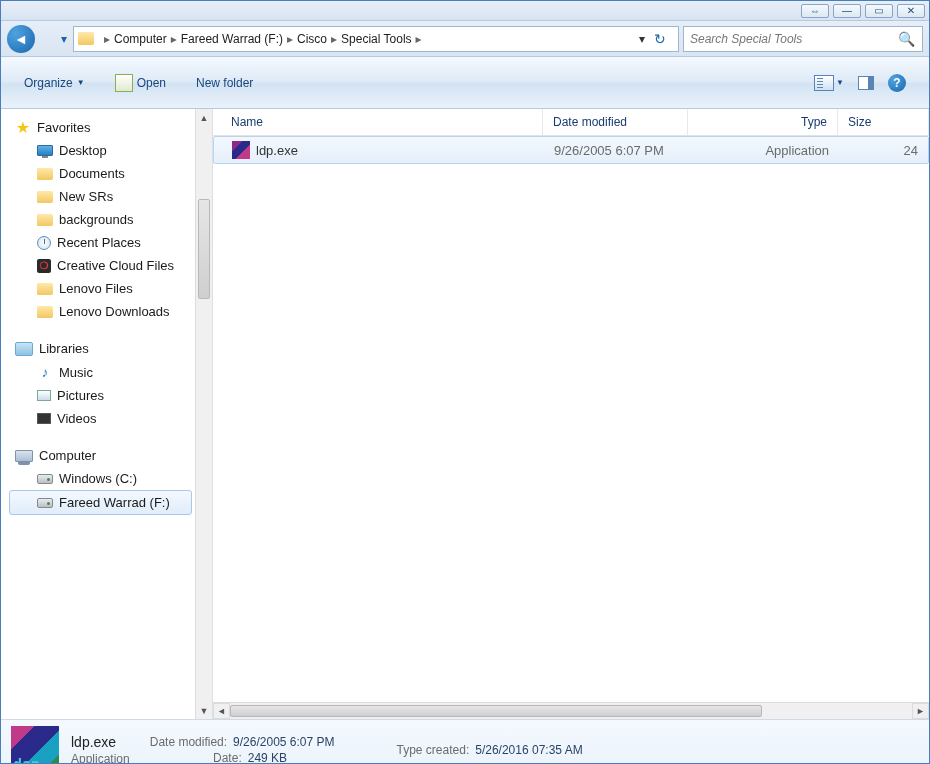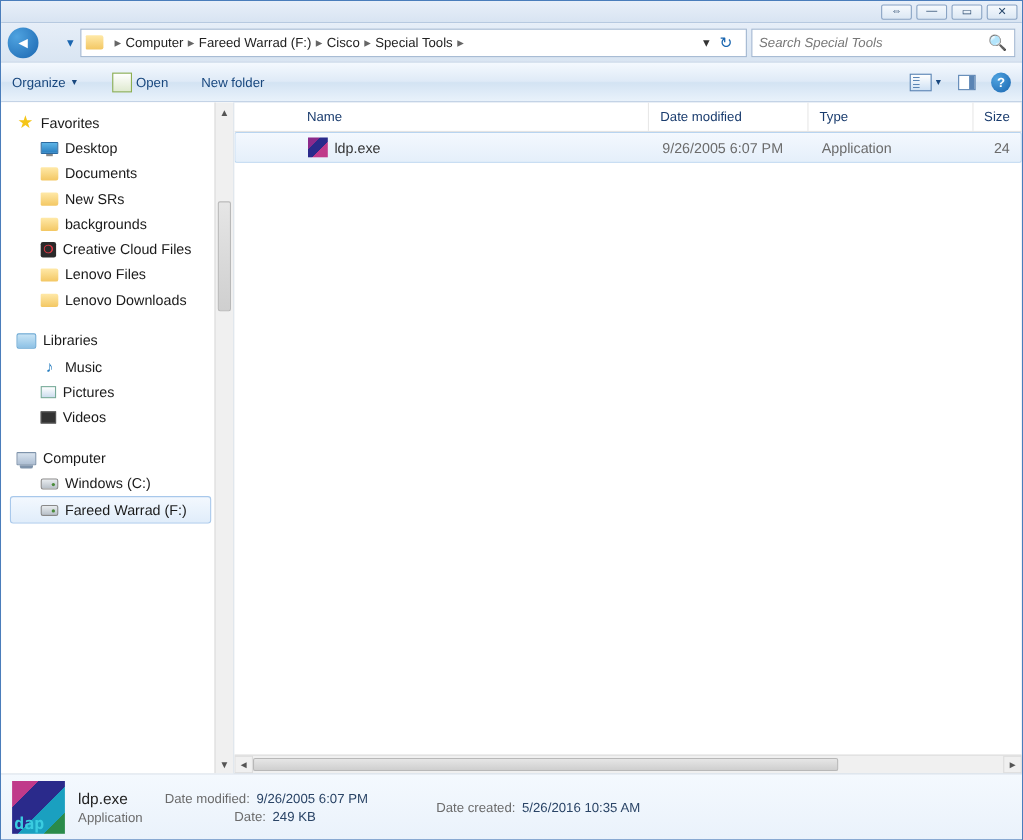--- a/index.html
+++ b/index.html
@@ -70,25 +70,25 @@
   .refresh { width:20px; color:#1a66b0; font-size:14px; }
   .search-box {
     width: 240px; height:26px;
     background:#fff;
     border:1px solid #9fb5d0;
     display:flex; align-items:center;
     padding:0 6px; color:#777; font-style:italic;
   }
   .search-icon { margin-left:auto; color:#2a5a9a; font-style:normal; font-size:14px;}
   .toolbar {
-    height: 36px;
+    height: 52px;
     background: linear-gradient(#f4f9fe,#dfeaf7 48%, #d3e3f3 52%, #e9f2fb);
     border-bottom: 1px solid #b6c9e0;
     display:flex; align-items:center;
-    padding: 0 10px;
+    padding: 0 23px;
     color:#18477e;
   }
   .toolbar .tb-item { display:flex; align-items:center; gap:4px; margin-right: 30px; cursor:default;}
   .toolbar .drop { font-size:8px; color:#18477e;}
   .tb-right { margin-left:auto; display:flex; align-items:center; gap:14px; color:#2a5a9a;}
   .view-icon { width:20px; height:16px; border:1px solid #5a84b4; background:linear-gradient(#fff,#cfe1f4); position:relative;}
   .view-icon::before { content:""; position:absolute; left:2px; right:10px; top:2px; bottom:2px; background:repeating-linear-gradient(#5a84b4 0 1px,transparent 1px 3px);}
   .pane-icon { width:16px; height:14px; border:1px solid #5a84b4; background:#fff; position:relative;}
   .pane-icon::before{ content:""; position:absolute; right:0; top:0; bottom:0; width:5px; background:#5a84b4;}
   .help-icon {
@@ -145,23 +145,23 @@
     display:flex; flex-direction:column;
     overflow:hidden;
   }
   .headers {
     display:flex;
     border-bottom:1px solid #e3e3e3;
     color:#1a3c6e;
     font-size:12px;
   }
   .headers > div { padding: 6px 10px; border-right:1px solid #e8e8e8;}
-  .col-name { width: 330px; padding-left:18px !important;margin-left:48px;}
+  .col-name { width: 330px; padding-left:18px !important;}
   .col-date { width: 145px;}
-  .col-type { width: 150px;}
+  .col-type { width: 150px; text-align: right;}
   .col-size { flex:1; }
   .filelist { flex:1; overflow:hidden; }
   .row { display:flex; align-items:center; height:28px; font-size:13px; color:#333;}
   .row.sel { background: linear-gradient(#f3f8fe,#e5effa); border:1px solid #b8d4f0; border-radius:2px;}
   .row > div { padding: 0 10px; }
   .row .col-name { display:flex; align-items:center; gap:6px; padding-left:16px;}
   .row .muted { color:#6b6b6b; }
   .ic-ldp { width:18px;height:18px;background:linear-gradient(135deg,#8b2a8b 0 30%,#2a2a8b 30% 60%,#c03a8a 60%);}
   .ic-zip { width:16px;height:18px;background:#fff;border:1px solid #888;position:relative;}
   .ic-zip::after{content:"";position:absolute;left:6px;top:0;bottom:0;width:3px;background:repeating-linear-gradient(#c59a3a 0 2px,#ffe9a8 2px 4px);}
@@ -274,20 +274,24 @@
       </div>
     <div class="nav-item">
         <span class="ic ic-folder"></span>
         <span>New SRs</span>
       </div>
     <div class="nav-item">
         <span class="ic ic-folder"></span>
         <span>backgrounds</span>
       </div>
     <div class="nav-item">
+        <span class="ic ic-recent"></span>
+        <span>Recent Places</span>
+      </div>
+    <div class="nav-item">
         <span class="ic ic-cc">❍</span>
         <span>Creative Cloud Files</span>
       </div>
     <div class="nav-item">
         <span class="ic ic-folder"></span>
         <span>Lenovo Files</span>
       </div>
     <div class="nav-item">
         <span class="ic ic-folder"></span>
         <span>Lenovo Downloads</span>
@@ -371,17 +375,17 @@
       <span class="meta-label">Date modified:</span>
       <span class="meta-val">9/26/2005 6:07 PM</span>
     </div>
     <div class="meta-pair">
       <span class="meta-label" style="width:92px">Date:</span>
       <span class="meta-val">249 KB</span>
     </div>
   </div>
   <div style="display:flex;flex-direction:column;gap:2px;margin-left:50px;">
     <div class="meta-pair">
-      <span class="meta-label">Date created:</span>
-      <span class="meta-val">5/26/2016 10:35 AM</span>
+      <span class="meta-label">Type created:</span>
+      <span class="meta-val">5/26/2016 07:35 AM</span>
     </div>
   </div>
 </div>
 
 </body></html>

